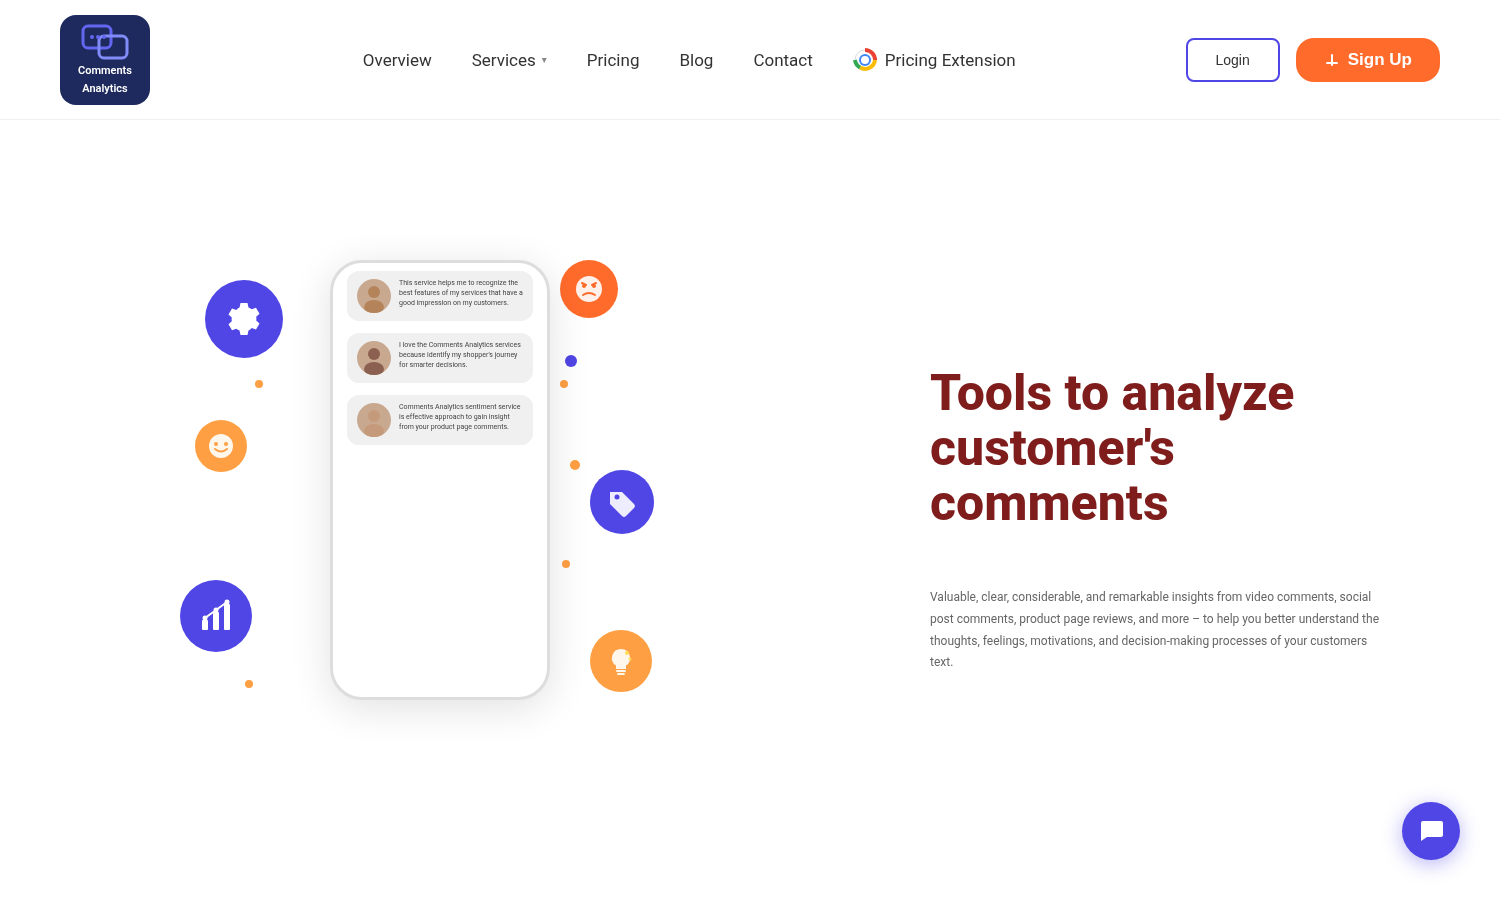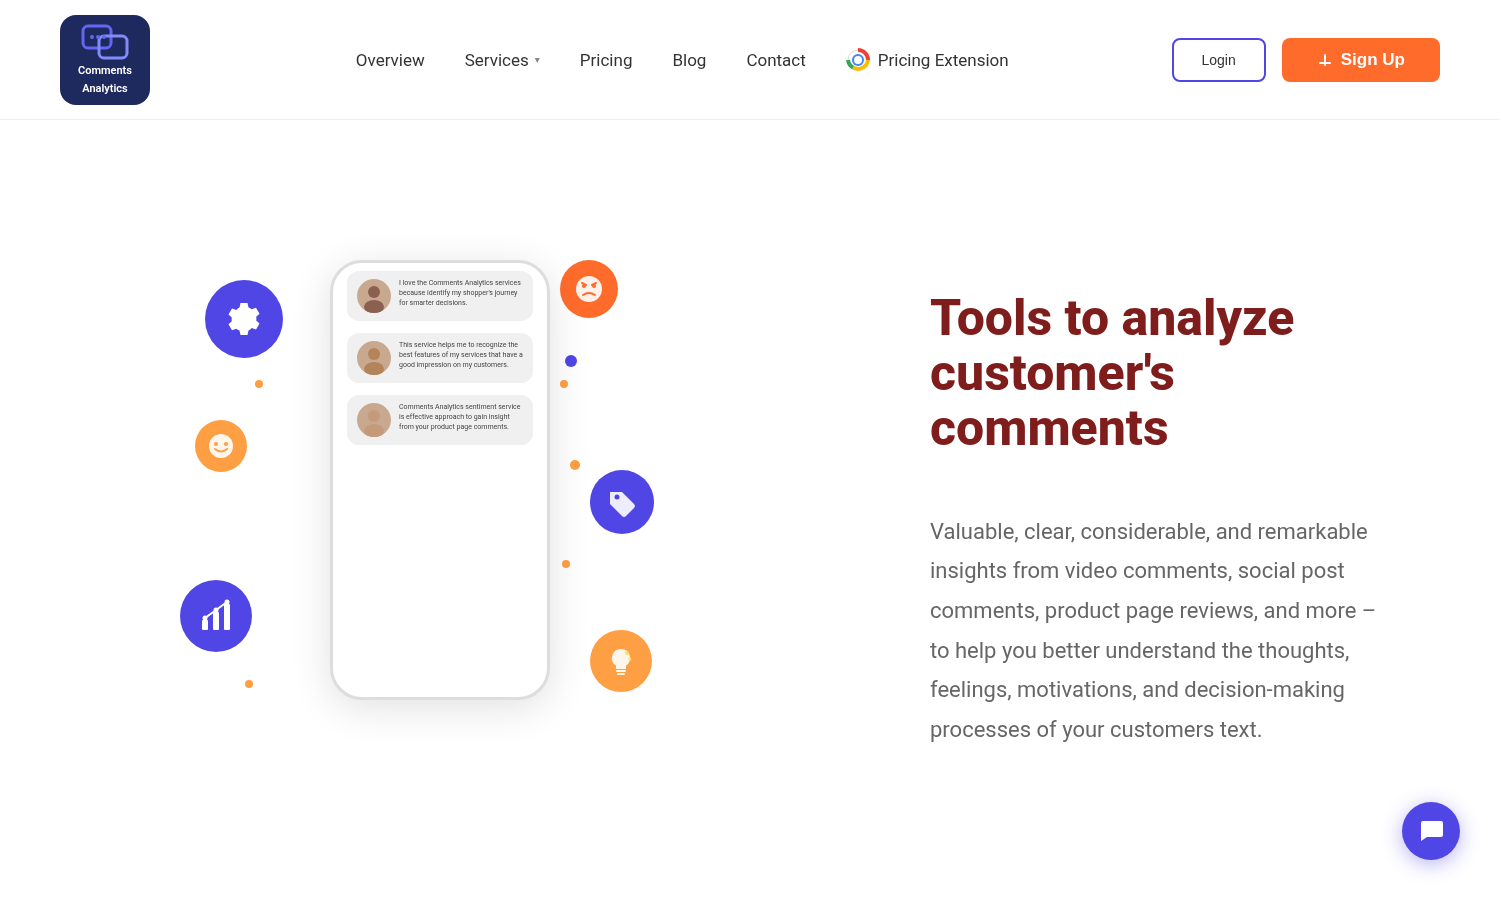--- a/index.html
+++ b/index.html
@@ -33,21 +33,21 @@
     .chrome-icon {
       width: 24px; height: 24px;
     }
 
     .nav-actions { display: flex; align-items: center; gap: 16px; }
     .btn-login {
       padding: 12px 28px; border: 2px solid #4f46e5; border-radius: 8px;
       background: #fff; color: #333; font-size: 14px; font-weight: 500; cursor: pointer;
     }
     .btn-signup {
-      padding: 12px 35px; border: none; border-radius: 8px;
+      padding: 12px 28px; border: none; border-radius: 18px;
       background: #ff6b2b; color: #fff; font-size: 17px; font-weight: 600; cursor: pointer;
       display: flex; align-items: center; gap: 8px;
     }
 
     
     .hero {
       display: flex; align-items: center; justify-content: space-between;
       padding: 60px 120px 60px 100px; min-height: 760px;
     }
 
@@ -104,21 +104,21 @@
     .dot5 { width: 8px; height: 8px; left: 145px; top: 500px; }
     .dot6 { width: 12px; height: 12px; background: #4f46e5; left: 465px; top: 175px; }
 
     
     .hero-text { max-width: 450px; }
     .hero-title {
       font-size: 50px; font-weight: 800; color: #7f1d1d; line-height: 1.1;
       margin-bottom: 56px;
     }
     .hero-desc {
-      font-size: 22px; color: #666; line-height: 1.8;
+      font-size: 12px; color: #666; line-height: 1.8;
     }
 
     
     .chat-btn {
       position: fixed; bottom: 40px; right: 40px;
       width: 58px; height: 58px; background: #4f46e5; border-radius: 50%;
       display: flex; align-items: center; justify-content: center;
       cursor: pointer; box-shadow: 0 4px 20px rgba(79,70,229,0.4);
     }
     .chat-btn svg { width: 28px; height: 28px; }
@@ -247,35 +247,35 @@
     <div class="dot dot4"></div>
     <div class="dot dot5"></div>
     <div class="dot dot6"></div>
 
     <div class="phone">
       <div class="phone-body">
 
         <div class="comment-bubble">
           <div class="comment-avatar">
             <svg width="34" height="34" viewBox="0 0 34 34">
+                <circle cx="17" cy="13" r="6" fill="#b5835a"></circle>
+                <ellipse cx="17" cy="28" rx="10" ry="7" fill="#b5835a"></ellipse>
+              </svg>
+          </div>
+          <div class="comment-text">This service helps me to recognize the best features of my services that have a good impression on my customers.</div>
+        </div>
+
+        <div class="comment-bubble">
+          <div class="comment-avatar">
+            <svg width="34" height="34" viewBox="0 0 34 34">
                 <circle cx="17" cy="13" r="6" fill="#8c6050"></circle>
                 <ellipse cx="17" cy="28" rx="10" ry="7" fill="#8c6050"></ellipse>
               </svg>
           </div>
           <div class="comment-text">I love the Comments Analytics services because identify my shopper's journey for smarter decisions.</div>
-        </div>
-
-        <div class="comment-bubble">
-          <div class="comment-avatar">
-            <svg width="34" height="34" viewBox="0 0 34 34">
-                <circle cx="17" cy="13" r="6" fill="#b5835a"></circle>
-                <ellipse cx="17" cy="28" rx="10" ry="7" fill="#b5835a"></ellipse>
-              </svg>
-          </div>
-          <div class="comment-text">This service helps me to recognize the best features of my services that have a good impression on my customers.</div>
         </div>
 
         <div class="comment-bubble">
           <div class="comment-avatar">
             <svg width="34" height="34" viewBox="0 0 34 34">
                 <circle cx="17" cy="13" r="6" fill="#c49a7a"></circle>
                 <ellipse cx="17" cy="28" rx="10" ry="7" fill="#c49a7a"></ellipse>
               </svg>
           </div>
           <div class="comment-text">Comments Analytics sentiment service is effective approach to gain insight from your product page comments.</div>

